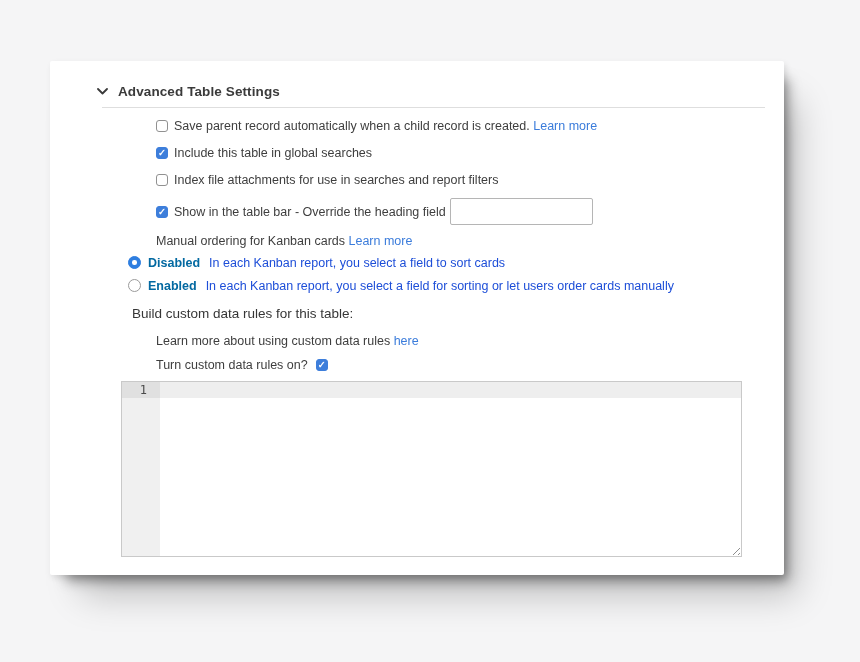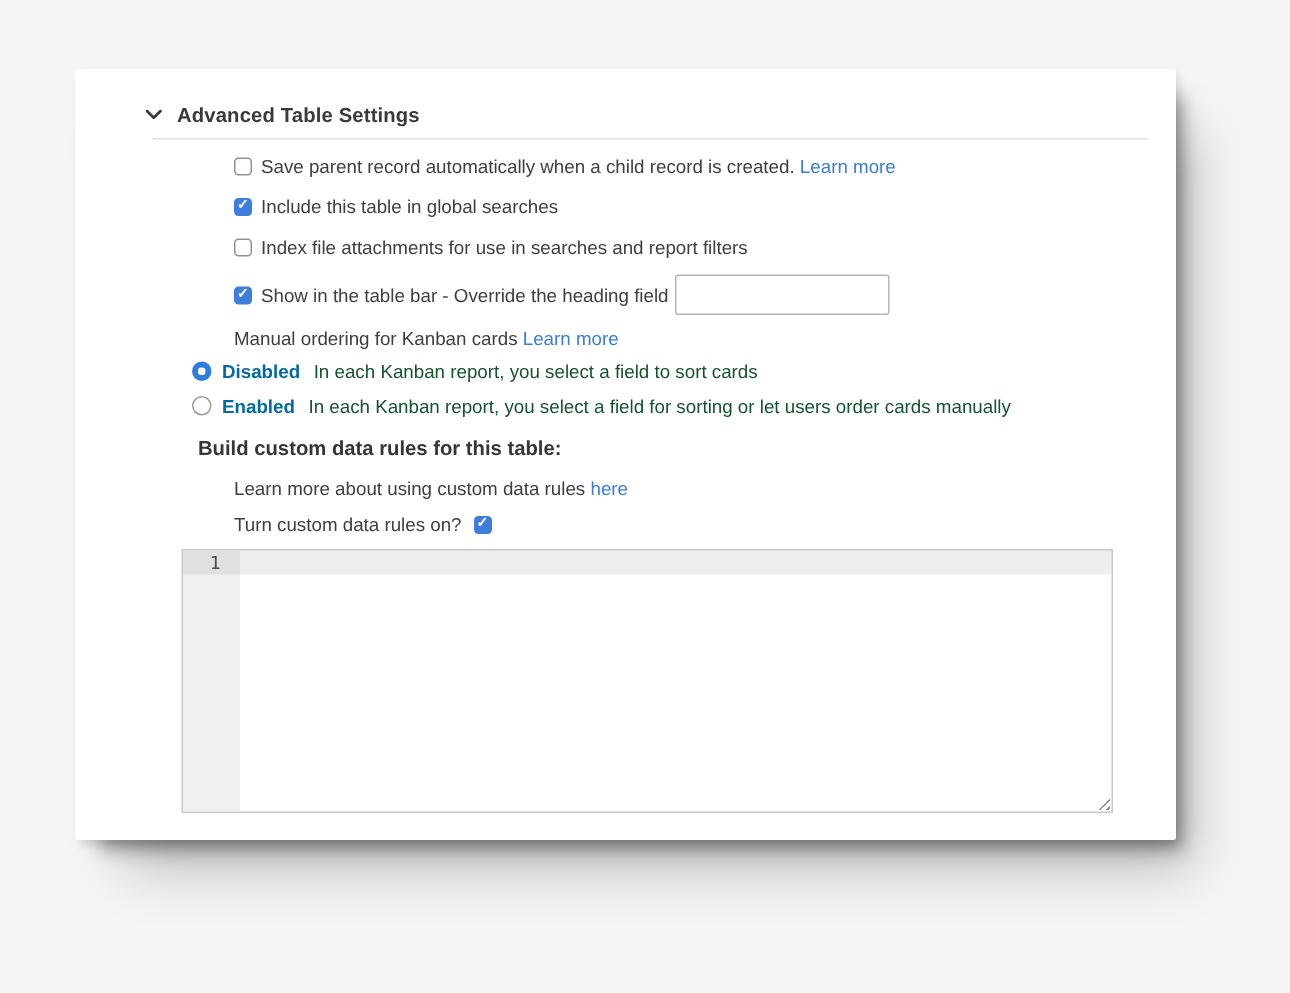--- a/index.html
+++ b/index.html
@@ -5,21 +5,21 @@
   * { margin:0; padding:0; box-sizing:border-box; }
   html,body { width:860px; height:662px; }
   body {
     background:#f5f5f6;
     font-family:"Liberation Sans", sans-serif;
     color:#3e3e3e;
     position:relative;
     overflow:hidden;
   }
   .card {
-    position:absolute; left:50px; top:46px;
+    position:absolute; left:50px; top:61px;
     width:734px; height:514px;
     background:#ffffff;
     border-radius:2px;
     box-shadow: 10px 12px 12px -6px rgba(0,0,0,0.38),
                 22px 30px 34px -10px rgba(0,0,0,0.22),
                 2px 3px 6px rgba(0,0,0,0.10);
   }
   .panel-header {
     margin:22px 19px 0 47px;
     display:flex; align-items:center; gap:10px;
@@ -56,25 +56,25 @@
   .radio {
     width:13px; height:13px; flex:0 0 13px; border-radius:50%;
     border:1.5px solid #9b9b9b; background:#fff; margin-right:7px;
     display:flex; align-items:center; justify-content:center;
     cursor:pointer;
   }
   .radio.selected { background:#2e7ee0; border-color:#2e7ee0; }
   .radio .dot { display:none; width:4.5px; height:4.5px; border-radius:50%; background:#fff; }
   .radio.selected .dot { display:block; }
   .radio-label { font-weight:bold; color:#0369a1; margin-right:9px; }
-  .radio-desc { color:#14532d; }
+  .radio-desc { color:#1d4ed8; }
 
   .link { color:#3b7cdb; cursor:pointer; text-decoration:none; }
   .label-text { color:#3e3e3e; }
-  .section-heading { font-size:13.5px; font-weight:bold; color:#363636; height:17px;padding-left:20px; }
+  .section-heading { font-size:13.5px; font-weight:normal; color:#363636; height:17px;padding-left:20px; }
 
   .override-input {
     width:143px; height:27px; margin-left:4px;
     border:1px solid #b5b5b5; border-radius:2px;
     background:#fff; font-family:"Liberation Sans", sans-serif;
     font-size:12.5px; padding:0 6px; outline:none; color:#3e3e3e;
   }
 
   
   .editor {

